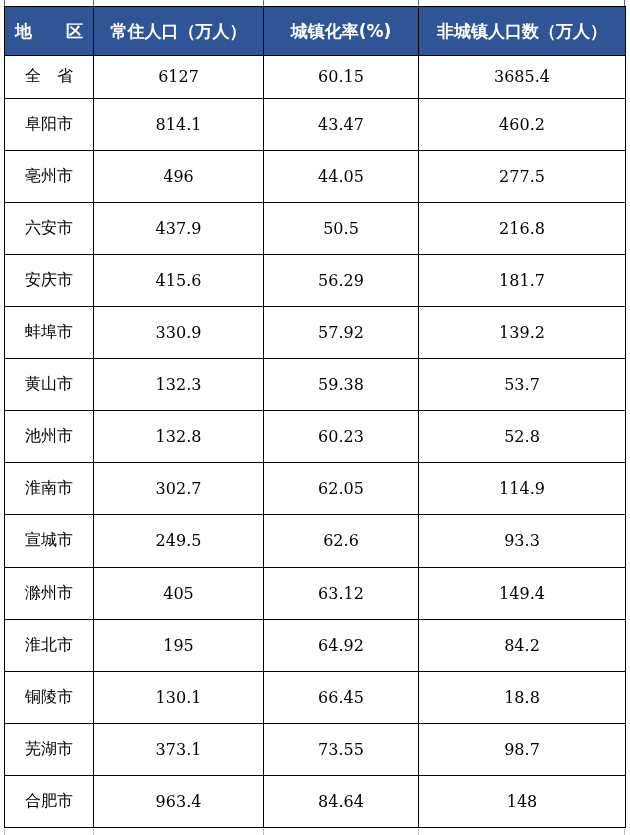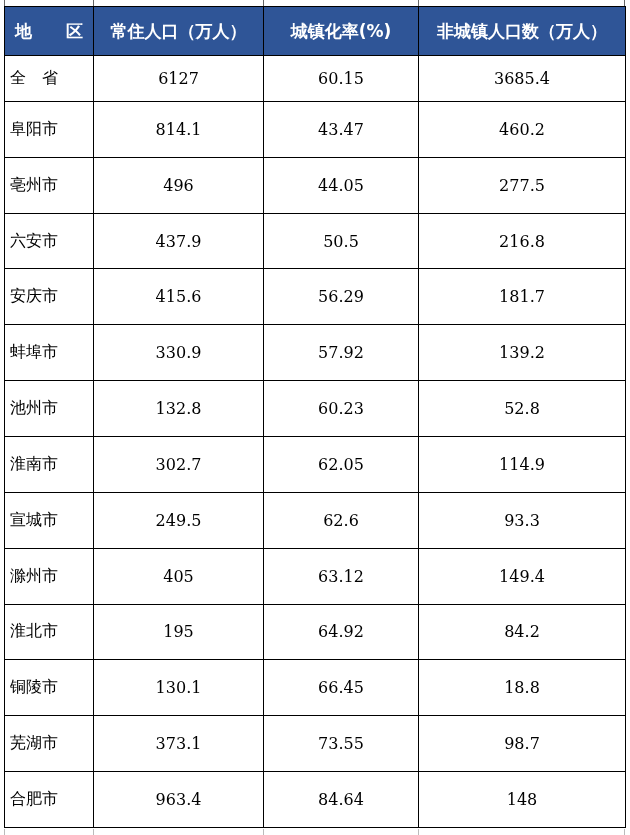--- a/index.html
+++ b/index.html
@@ -38,21 +38,21 @@
   }
   .pop-table tbody tr { height: 45px; }
   .pop-table tbody tr.first-row { height: 37px; }
   .pop-table td {
     font-size: 16px;
     color: #000000;
     text-align: center;
   }
   .pop-table td.region {
     text-align: left;
-    padding-left: 5px;
+    padding-left: 20px;
   }
   
   .stub {
     position: absolute;
     width: 1px;
   }
   .stub.top { top: 0; height: 6px; background: #666666; }
   .stub.bottom { top: 829px; height: 6px; background: #bbbbbb; }
 </style>
 </head>
@@ -112,20 +112,26 @@
         <td>56.29</td>
         <td>181.7</td>
       </tr>
       <tr>
         <td class="region">蚌埠市</td>
         <td>330.9</td>
         <td>57.92</td>
         <td>139.2</td>
       </tr>
       <tr>
+        <td class="region">黄山市</td>
+        <td>132.3</td>
+        <td>59.38</td>
+        <td>53.7</td>
+      </tr>
+      <tr>
         <td class="region">池州市</td>
         <td>132.8</td>
         <td>60.23</td>
         <td>52.8</td>
       </tr>
       <tr>
         <td class="region">淮南市</td>
         <td>302.7</td>
         <td>62.05</td>
         <td>114.9</td>

